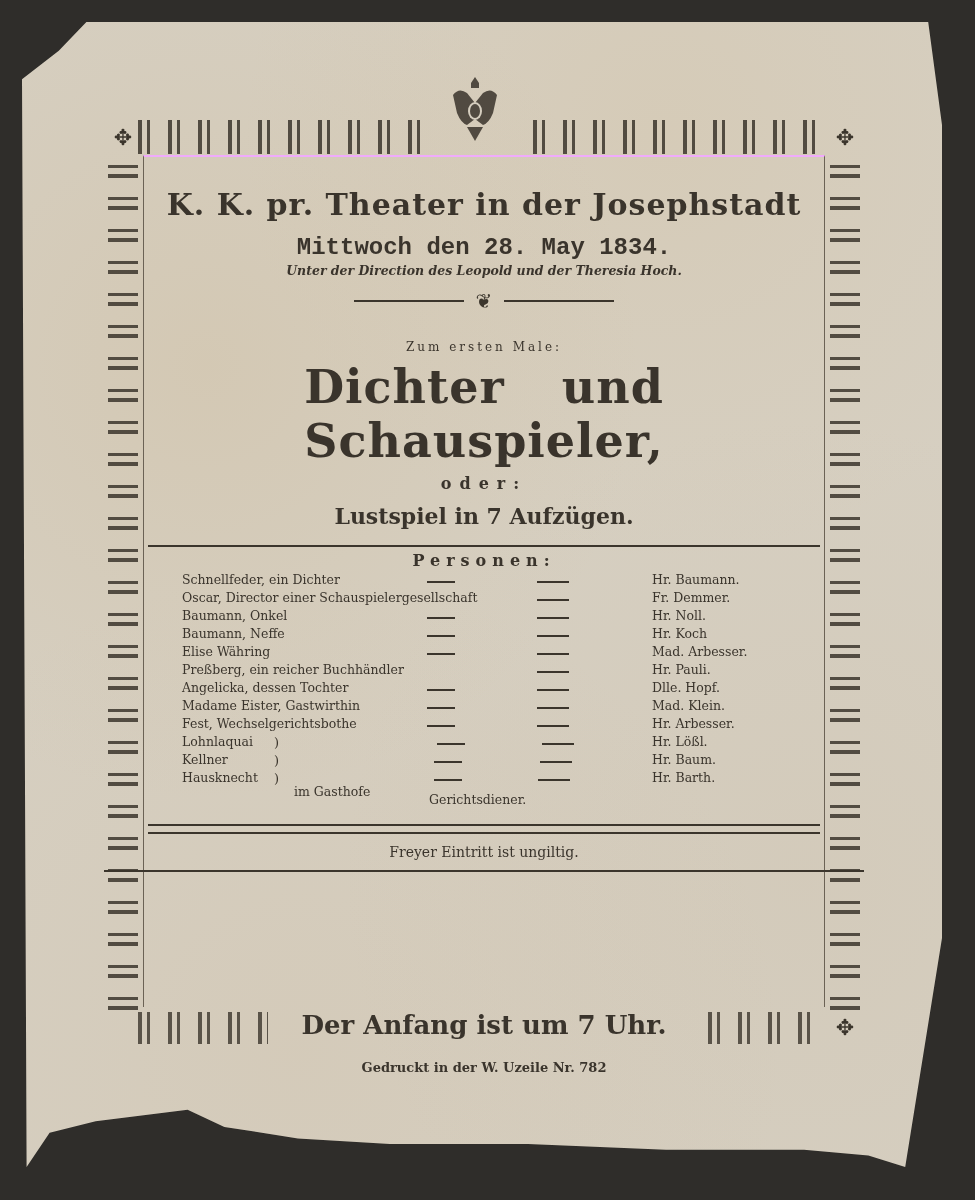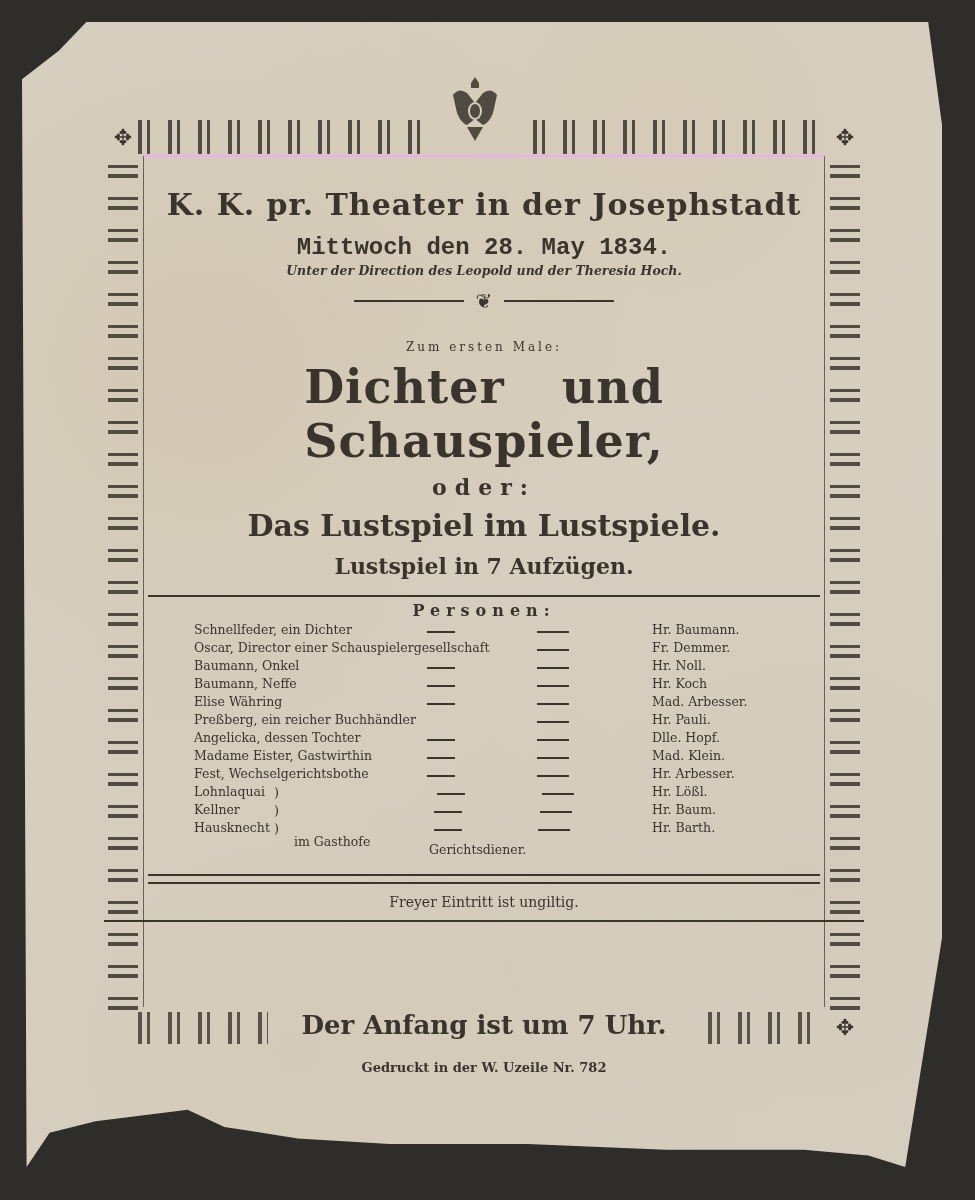--- a/index.html
+++ b/index.html
@@ -56,28 +56,28 @@
     .center { text-align: center; }
     .t-theatre { font-family: "DejaVu Serif", serif; font-weight: bold; font-size: 30px; margin-top: 30px; letter-spacing: 1px; }
     .t-date { font-weight: bold; font-size: 24px; margin-top: 12px; font-family: Liberation Mono, monospace; }
     .t-direction { font-weight: bold; font-size: 12.5px; margin-top: 2px; font-style: italic; }
     .ornament { margin: 10px auto 0; width: 260px; height: 26px; position: relative; }
     .ornament .line { position: absolute; top: 12px; height: 2px; background: #3b352c; width: 110px; }
     .ornament .line.l { left: 0; } .ornament .line.r { right: 0; }
     .ornament .med { position: absolute; left: 115px; top: 0; width: 30px; height: 26px; color: #3b352c; font-size: 20px; text-align: center; line-height: 26px; }
     .t-first { font-size: 12px; letter-spacing: 3px; margin-top: 26px; }
     .t-play { font-weight: bold; font-size: 46px; margin-top: 6px; word-spacing: 40px; letter-spacing: 1px; }
-    .t-oder { font-weight: bold; font-size: 22px; letter-spacing: 8px; margin-top: 6px; }
+    .t-oder { font-weight: bold; font-size: 16px; letter-spacing: 8px; margin-top: 6px; }
     .t-subtitle { font-weight: bold; font-size: 30px; margin-top: 8px; }
     .t-genre { font-weight: bold; font-size: 22px; margin-top: 10px; }
     .rule { border-top: 2px solid #3b352c; margin: 16px 4px 0; }
     .persons-head { font-weight: bold; font-size: 16px; letter-spacing: 6px; margin-top: 4px; text-align: center; }
     .cast { position: relative; height: 240px; font-size: 12.5px; margin-top: 0; }
     .cast-row { position: absolute; left: 38px; width: 640px; height: 18px; }
-    .cast-row .role { position: absolute; left: 12px; white-space: nowrap; }
+    .cast-row .role { position: absolute; left: 0; white-space: nowrap; }
     .cast-row .dash1 { position: absolute; left: 245px; width: 28px; border-top: 2px solid #3b352c; top: 9px; }
     .cast-row .dash2 { position: absolute; left: 355px; width: 32px; border-top: 2px solid #3b352c; top: 9px; }
     .cast-row .actor { position: absolute; left: 470px; white-space: nowrap; }
     .court { position: absolute; left: 285px; top: 222px; font-size: 12.5px; }
     .bracket { position: absolute; left: 92px; top: 188px; font-size: 40px; line-height: 36px; color: #3b352c; }
     .inn { position: absolute; left: 138px; top: 203px; font-size: 12.5px; margin-top: 32px; }
     .rule2 { border-top: 2px solid #3b352c; margin: 14px 4px 0; }
     .tickets { font-size: 12.5px; line-height: 19px; padding: 4px 8px 0 8px; text-align: justify; }
     .rule3 { border-top: 2px solid #3b352c; margin: 6px 4px 0; }
     .free { font-size: 14px; margin-top: 10px; }
@@ -117,21 +117,20 @@
     <div class="center t-date">Mittwoch den 28. May 1834.</div>
     <div class="center t-direction">Unter der Direction des Leopold und der Theresia Hoch.</div>
     <div class="ornament">
       <div class="line l"></div>
         <div class="med">❦</div>
         <div class="line r"></div>
     </div>
     <div class="center t-first">Zum ersten Male:</div>
     <div class="center t-play">Dichter und Schauspieler,</div>
     <div class="center t-oder">oder:</div>
-    <div class="center t-subtitle">Das Lustspiel im Lustspiele.</div>
     <div class="center t-genre">Lustspiel in 7 Aufzügen.</div>
     <div class="rule"></div>
     <div class="center persons-head">Personen:</div>
 
     <div class="cast">
       <div class="cast-row" style="top:2px">
           <span class="role">Schnellfeder, ein Dichter</span>
           <span class="dash1"></span>
           <span class="dash2"></span>
           <span class="actor">Hr. Baumann.</span>

